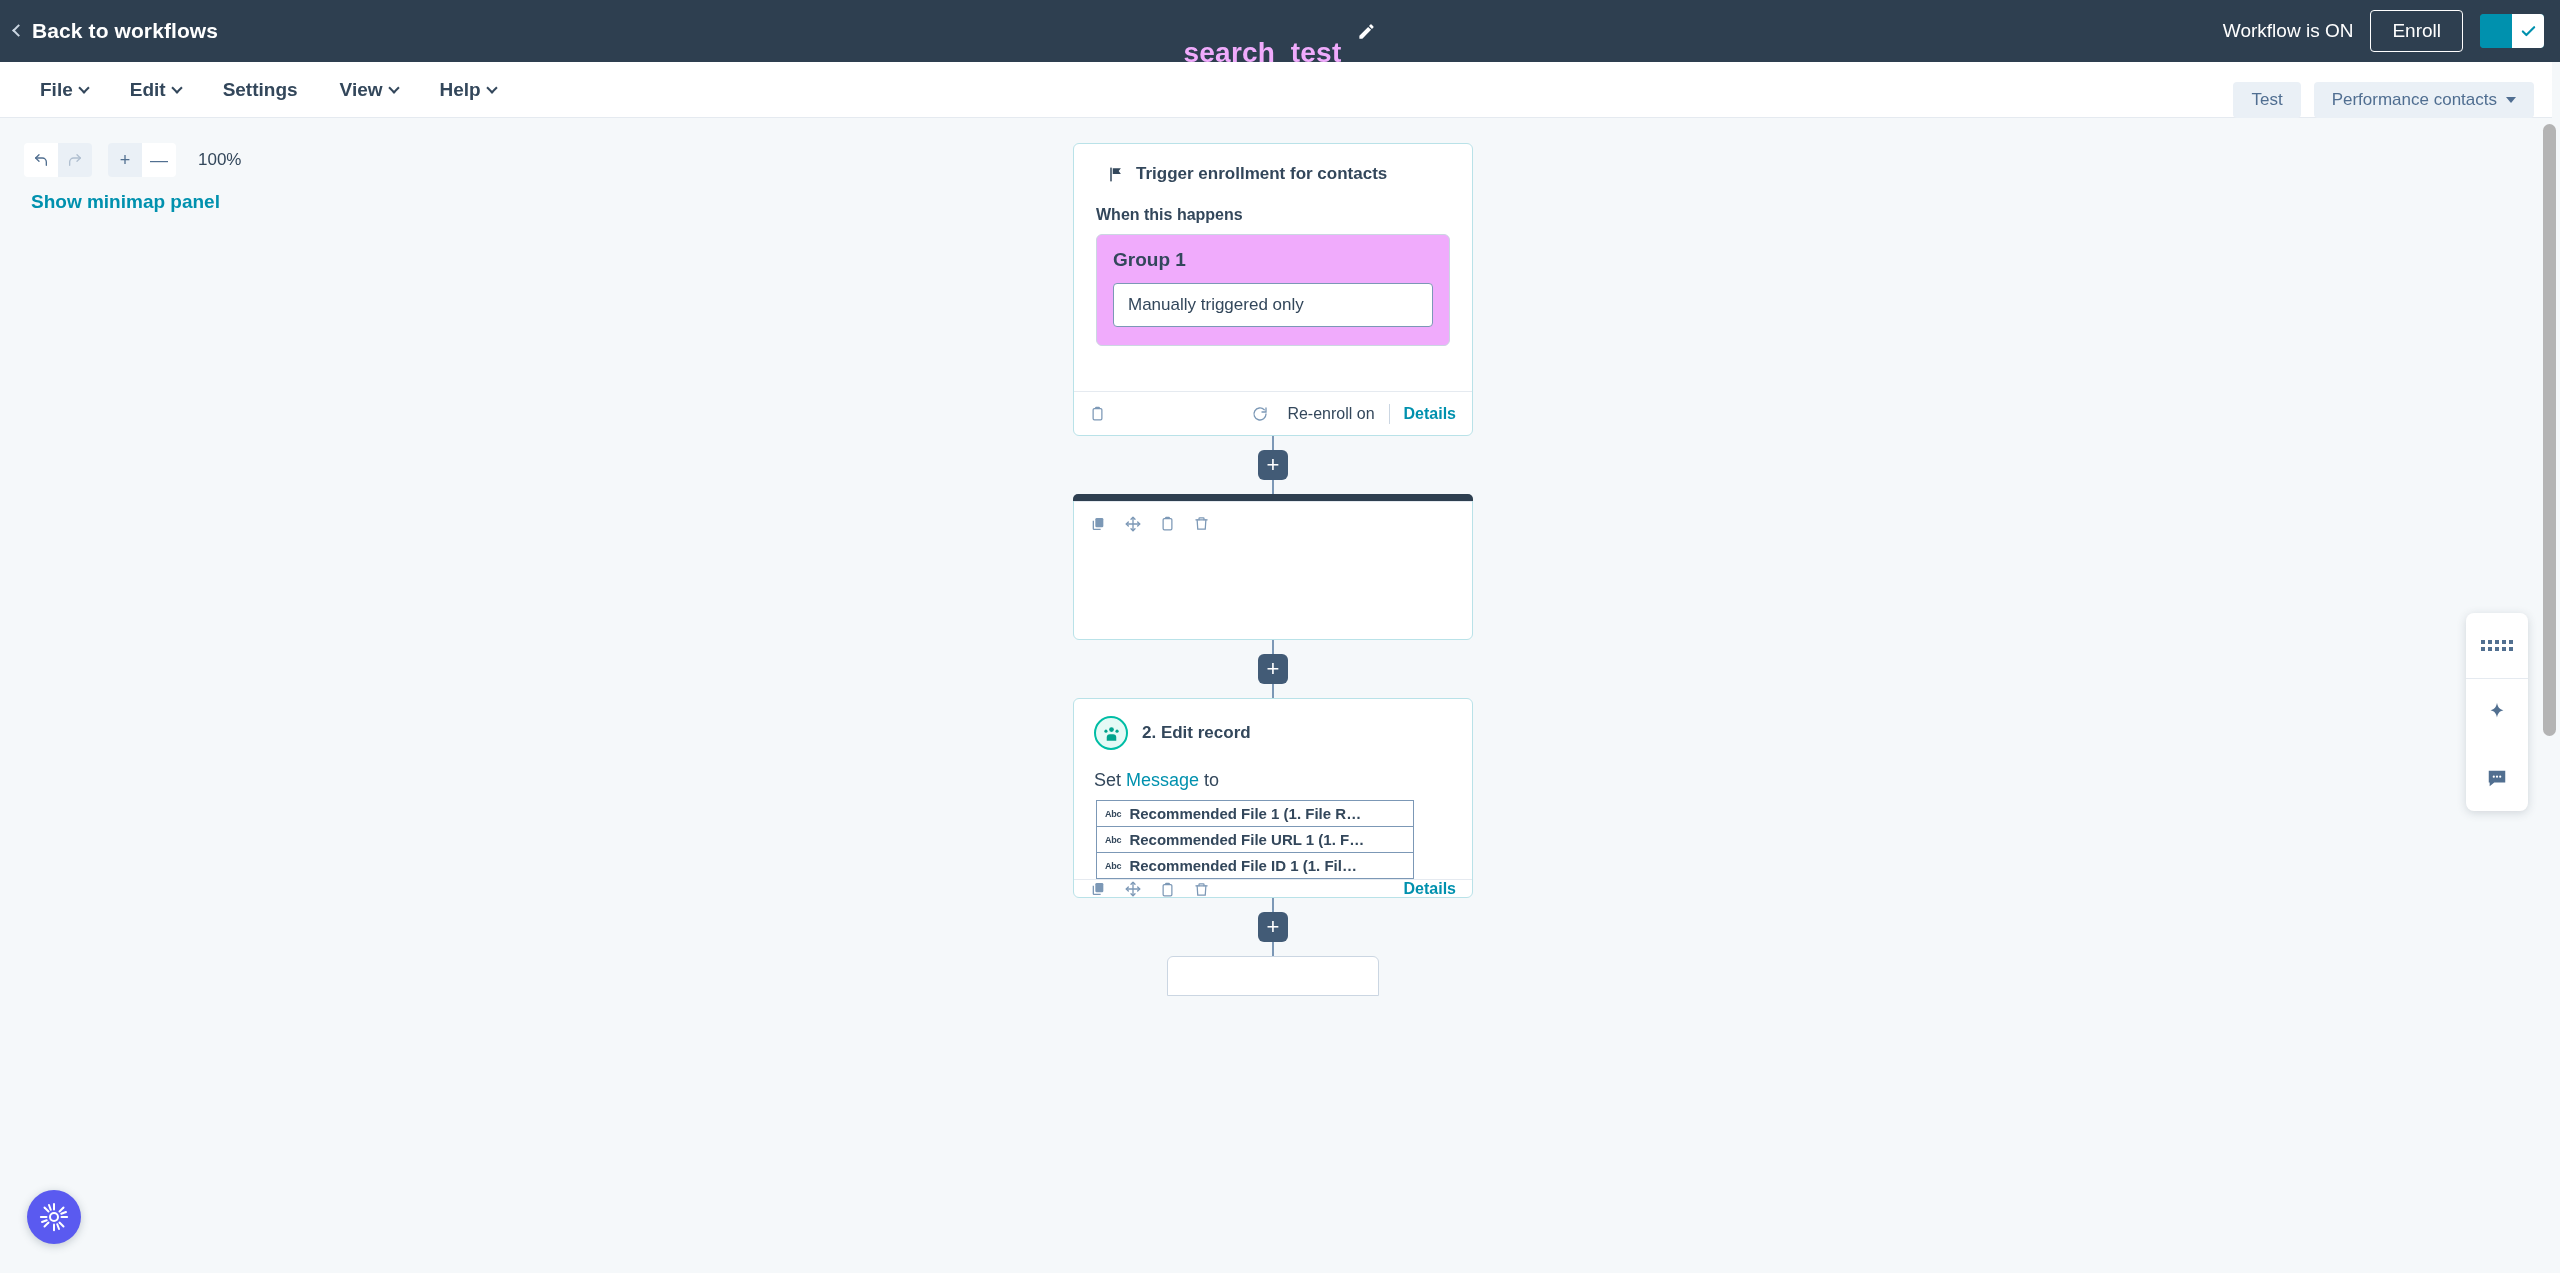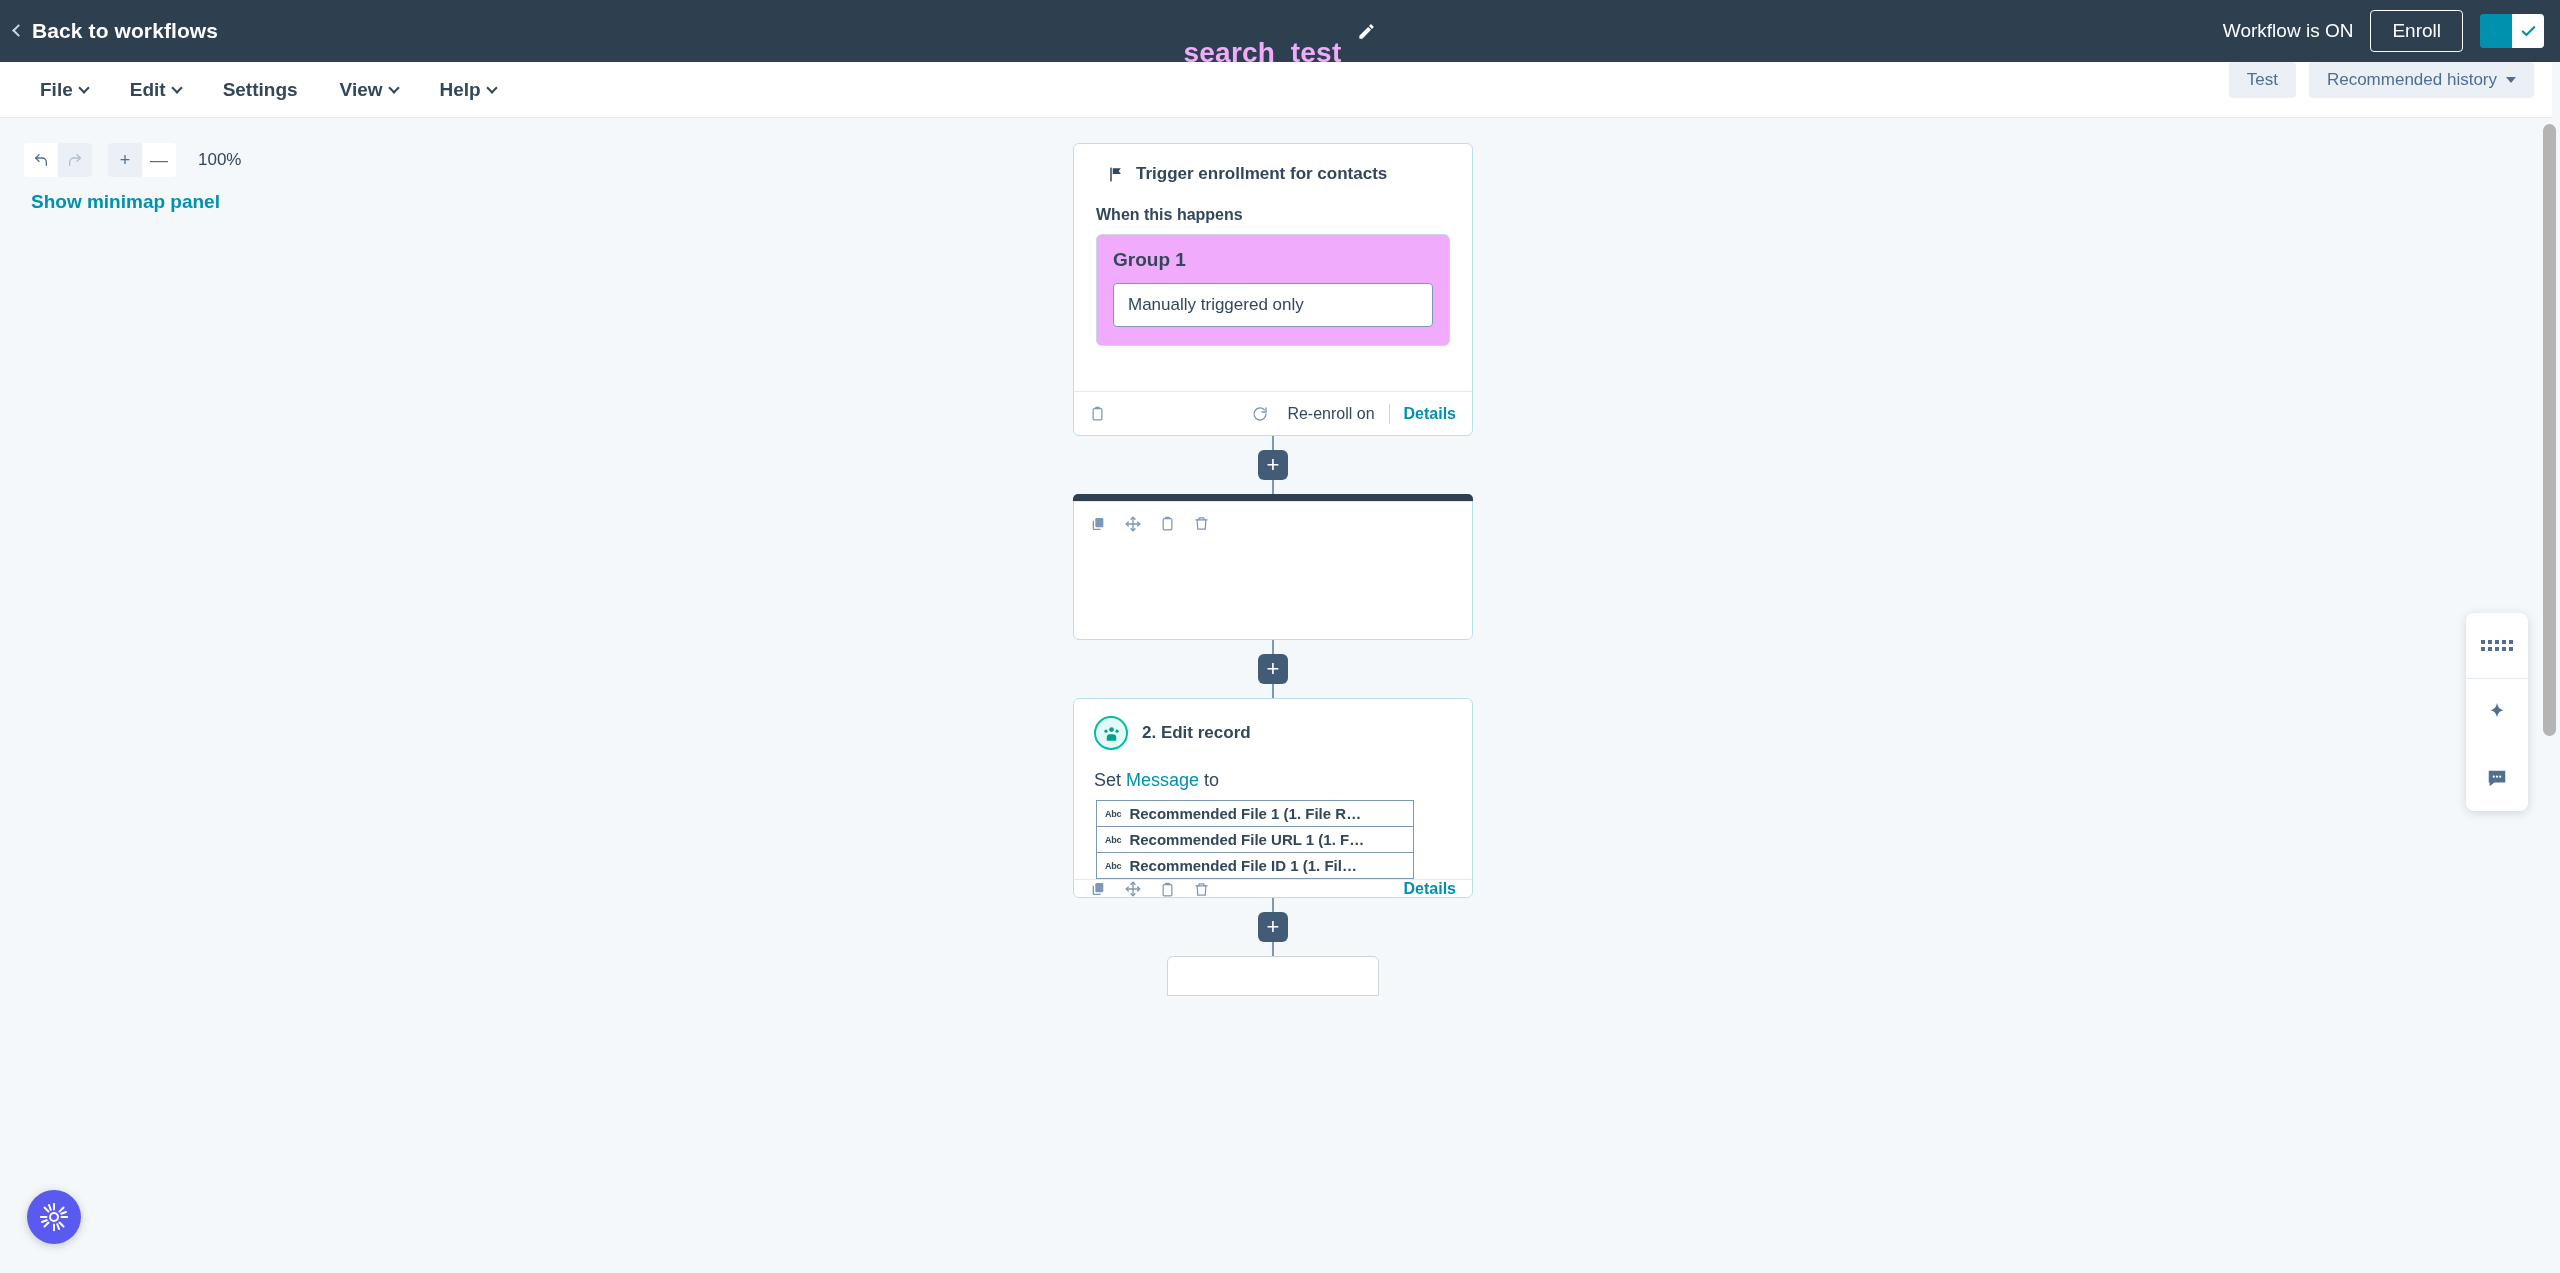--- a/index.html
+++ b/index.html
@@ -73,21 +73,21 @@
     cursor: pointer;
   }
   .menu-item:first-child { margin-left: 36px; }
   .caret-thin {
     display: inline-block; width: 8px; height: 8px;
     border-right: 2px solid #33475b; border-bottom: 2px solid #33475b;
     transform: rotate(45deg); margin-bottom: 4px;
   }
   .menubar-right {
     position: absolute; right: 18px; top: 0; height: 56px;
-    display: flex; align-items: flex-start; gap: 13px;
+    display: flex; align-items: flex-end; gap: 13px;
   }
   .ghost-btn {
     background: #eaf0f6; border: none; border-radius: 4px;
     color: #506e91; font-size: 17px; font-family: inherit;
     padding: 8px 18px; cursor: pointer;
   }
   .ghost-btn.with-caret { display: flex; align-items: center; gap: 9px; }
   .caret-sm {
     width: 0; height: 0;
     border-left: 5px solid transparent; border-right: 5px solid transparent;
@@ -331,21 +331,21 @@
     <span class="caret-thin"></span>
   </div>
   <div class="menu-item">
     <span>Help</span>
     <span class="caret-thin"></span>
   </div>
 
   <div class="menubar-right">
     <button class="ghost-btn">Test</button>
     <button class="ghost-btn with-caret">
-      <span>Recommended history</span>
+      <span>Performance contacts</span>
       <span class="caret-sm"></span>
     </button>
   </div>
 </div>
 
 <div class="canvas">
 
   <div class="zoom-controls">
     <div class="btn-group">
       <div class="sq-btn">

